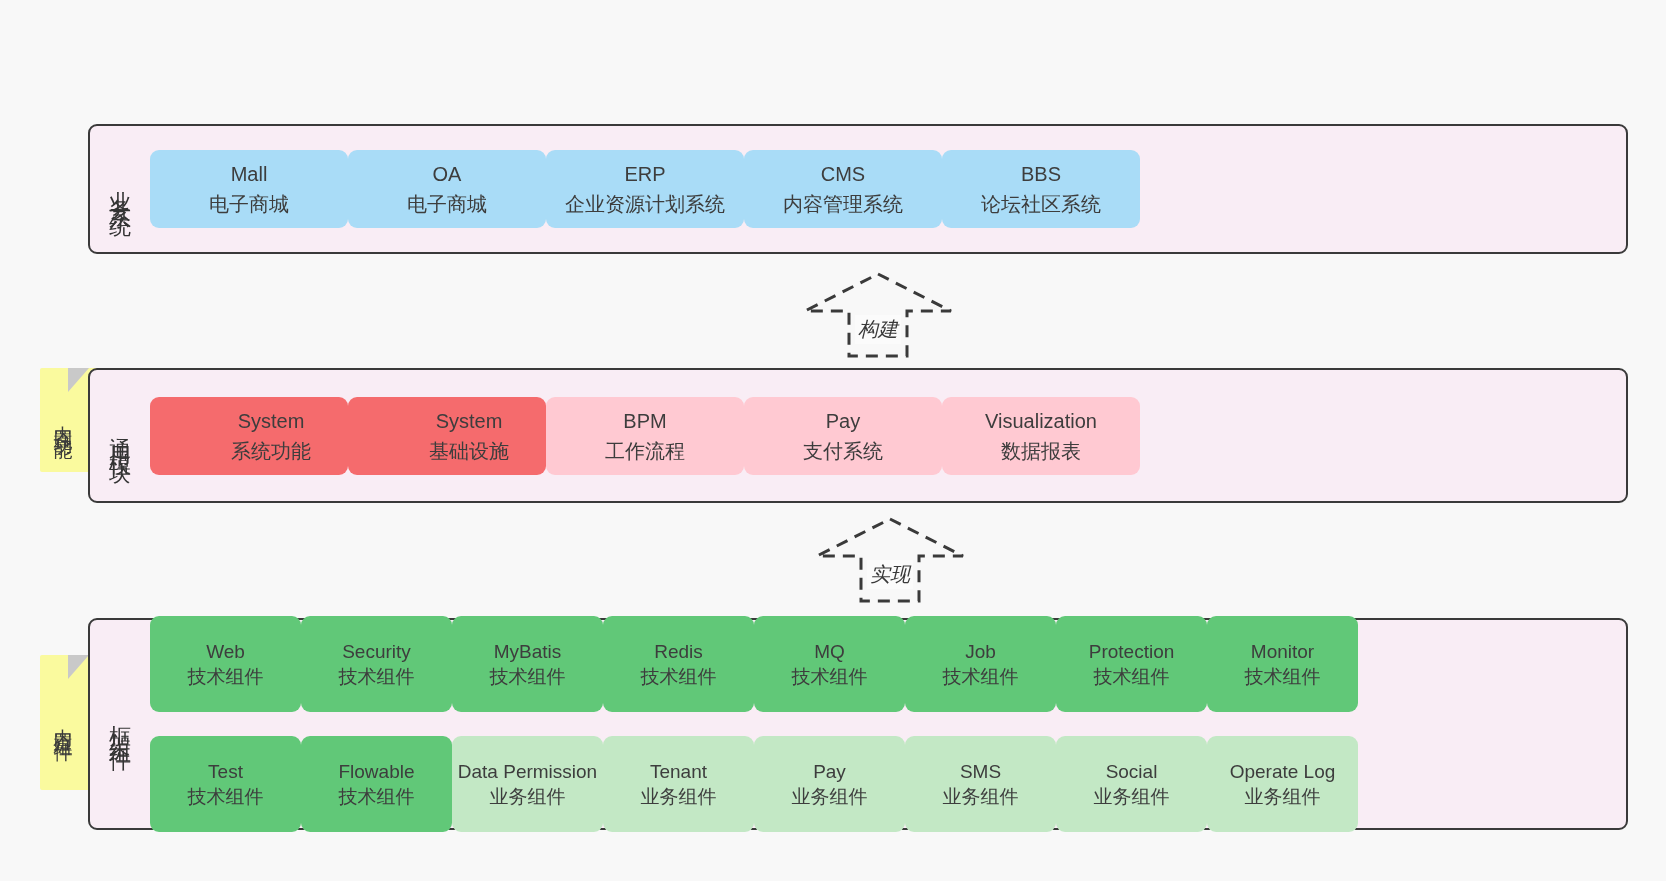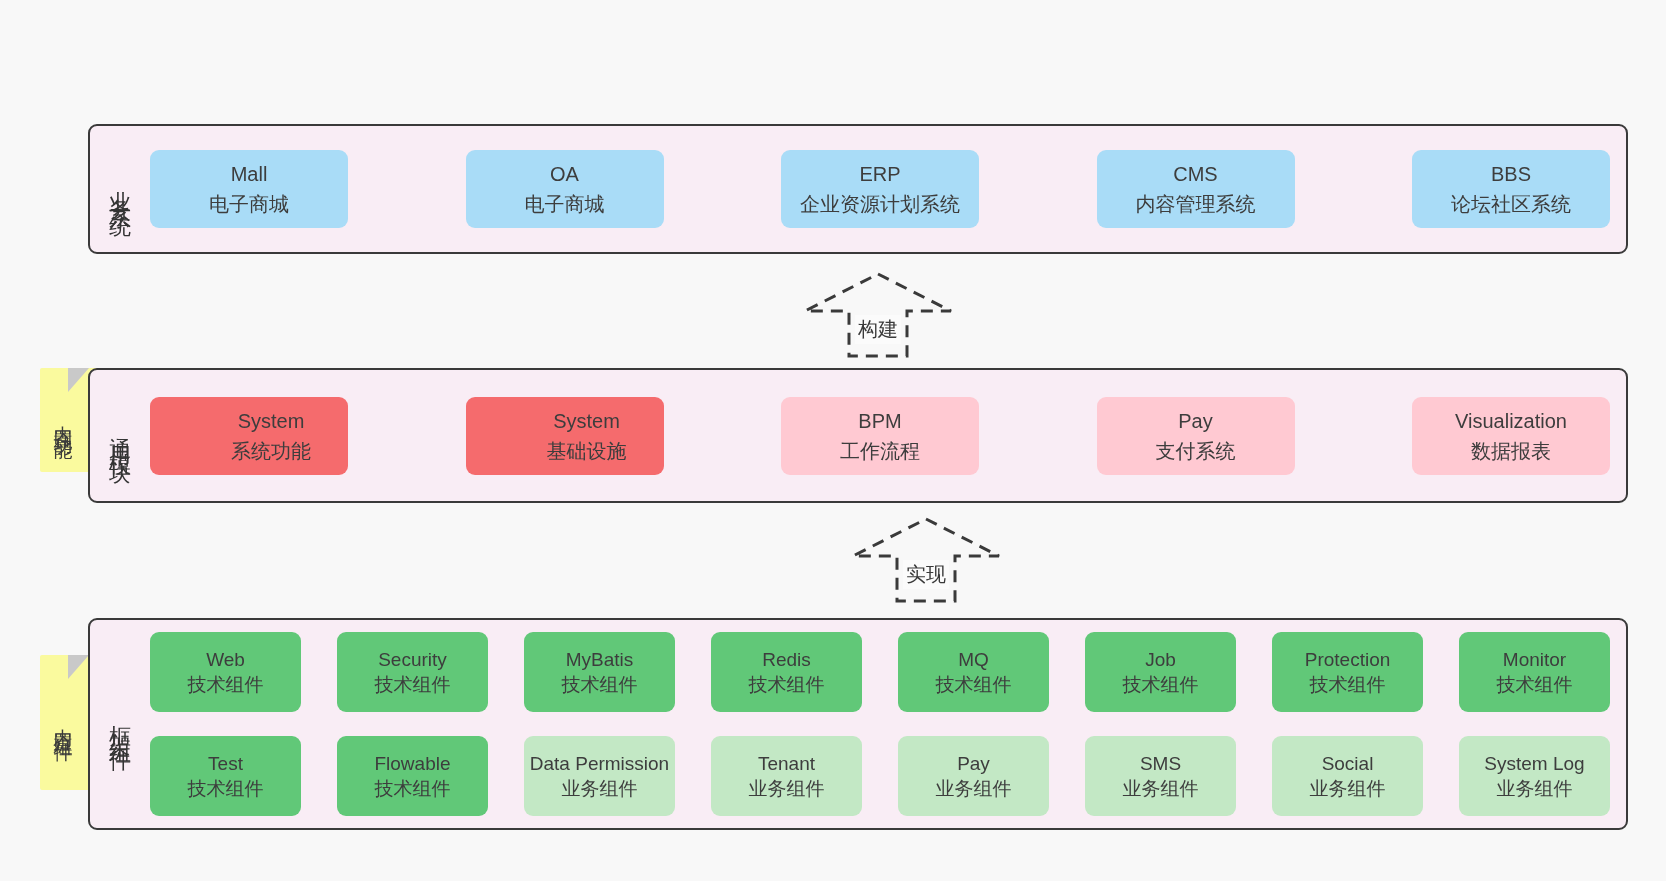--- a/index.html
+++ b/index.html
@@ -21,52 +21,52 @@
     width:60px;flex:0 0 60px;display:flex;align-items:center;justify-content:center;
   }
   .vlabel span{
     writing-mode:vertical-rl;text-orientation:upright;
     font-size:22px;letter-spacing:8px;color:#333;line-height:1;
   }
   .rows{
     flex:1;display:flex;flex-direction:column;justify-content:center;
     gap:24px;padding-right:16px;
   }
-  .box-row{display:flex;justify-content:space-between;}
+  .box-row{display:flex;justify-content:flex-start;}
   .box{
     border-radius:9px;display:flex;flex-direction:column;align-items:center;
     justify-content:center;text-align:center;font-size:20px;line-height:1.5;
     color:#3d3d3d;box-sizing:border-box;padding:2px 4px;
   }
   .row-6 .box{width:198px;height:78px;}
-  .row-8 .box{width:151px;height:80px;font-size:19px;line-height:1.32;}
+  .row-8 .box{width:151px;height:96px;font-size:19px;line-height:1.32;}
   .c-blue{background:#a9dcf7;}
   .c-red{background:#f56b6d;padding-left:48px;}
   .c-pink{background:#ffc9d2;}
   .c-green{background:#61c878;}
   .c-lightgreen{background:#c3e8c5;}
   .sticky{
     position:absolute;left:40px;width:58px;background:#fafa9e;z-index:1;
     border-radius:2px;display:flex;align-items:center;
   }
   #sticky-modules{top:368px;height:104px;}
   #sticky-components{top:655px;height:135px;}
   .sticky .stext{
     writing-mode:vertical-rl;text-orientation:upright;
     font-size:19px;letter-spacing:5px;color:#3a3a3a;margin-left:14px;line-height:1;
   }
   .fold{
     position:absolute;top:0;right:9px;width:21px;height:24px;
     background:#c9c9c9;
     clip-path:polygon(0 0,100% 0,0 100%);
   }
-  .arrow{position:absolute;width:150px;height:88px;z-index:3;}
+  .arrow{position:absolute;width:150px;height:88px;z-index:3;font-style:italic;}
   .arrow svg{position:absolute;top:0;left:0;}
   #arrow-build{left:803px;top:271px;}
-  #arrow-implement{left:851px;top:516px;}
+  #arrow-implement{left:815px;top:516px;}
   .arrow-label{
     position:absolute;top:44px;left:50%;transform:translateX(-50%);
     background:#fbfbfb;font-size:20px;color:#3a3a3a;padding:1px 3px;white-space:nowrap;
   }
 </style>
 </head>
 <body>
 
 <div class="sticky" id="sticky-modules">
   <span class="stext">内置功能</span>
@@ -213,18 +213,18 @@
       </div>
       <div class="box c-lightgreen">
         <span>SMS</span>
         <span>业务组件</span>
       </div>
       <div class="box c-lightgreen">
         <span>Social</span>
         <span>业务组件</span>
       </div>
       <div class="box c-lightgreen">
-        <span>System Log</span>
+        <span>Operate Log</span>
         <span>业务组件</span>
       </div>
     </div>
   </div>
 </div>
 
 </body></html>

